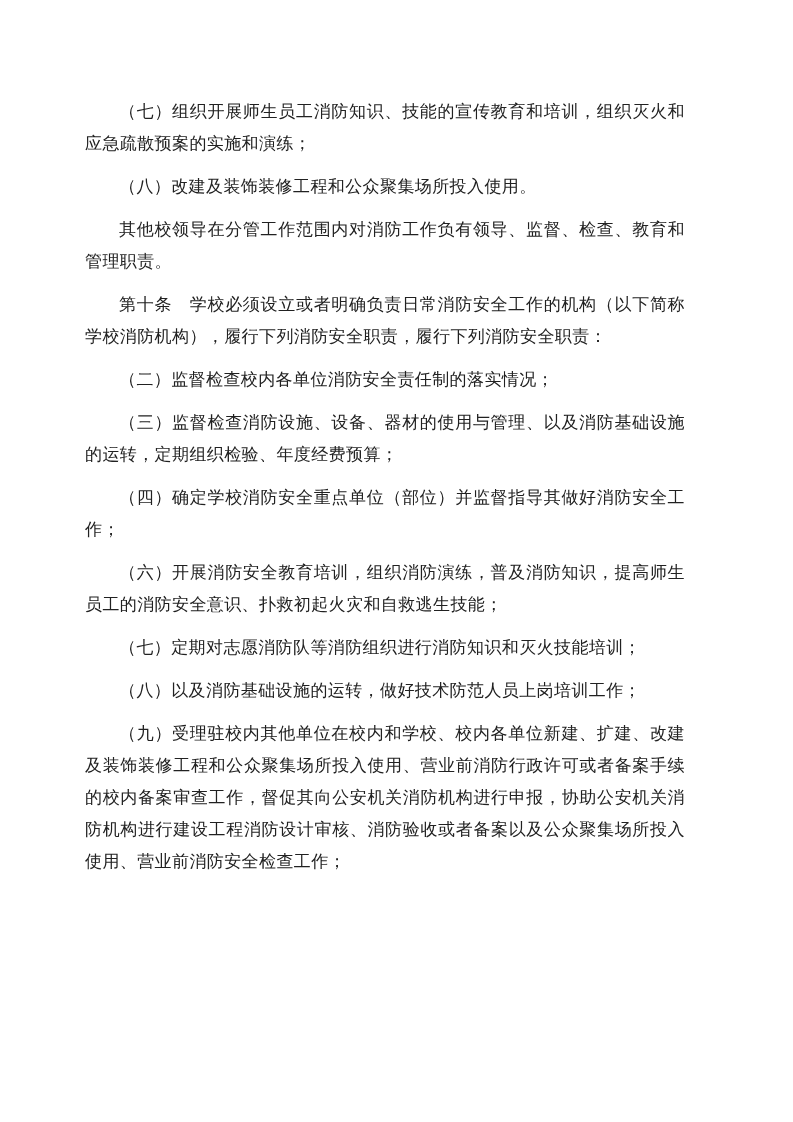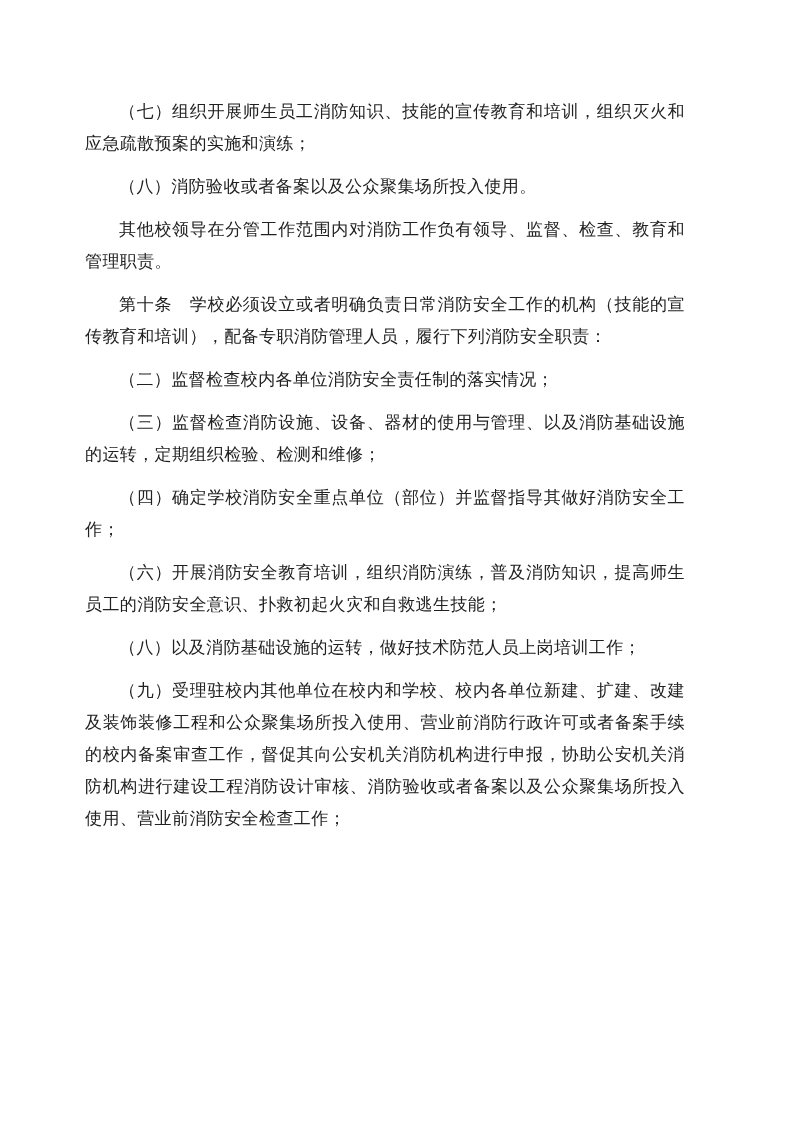--- a/index.html
+++ b/index.html
@@ -36,23 +36,24 @@
     letter-spacing: 0.4px;
     word-break: break-all;
   }
 </style>
 </head>
 <body>
 
 <div class="page">
   <div class="text-block">
     <p class="para">（七）组织开展师生员工消防知识、技能的宣传教育和培训，组织灭火和应急疏散预案的实施和演练；</p>
-    <p class="para">（八）消防验收或者备案以及公众聚集场所投入使用。</p>
+    <p class="para">（八）改建及装饰装修工程和公众聚集场所投入使用。</p>
     <p class="para">其他校领导在分管工作范围内对消防工作负有领导、监督、检查、教育和管理职责。</p>
-    <p class="para">第十条　学校必须设立或者明确负责日常消防安全工作的机构（技能的宣传教育和培训），配备专职消防管理人员，履行下列消防安全职责：</p>
+    <p class="para">第十条　学校必须设立或者明确负责日常消防安全工作的机构（以下简称学校消防机构），履行下列消防安全职责，履行下列消防安全职责：</p>
     <p class="para">（二）监督检查校内各单位消防安全责任制的落实情况；</p>
-    <p class="para">（三）监督检查消防设施、设备、器材的使用与管理、以及消防基础设施的运转，定期组织检验、检测和维修；</p>
+    <p class="para">（三）监督检查消防设施、设备、器材的使用与管理、以及消防基础设施的运转，定期组织检验、年度经费预算；</p>
     <p class="para">（四）确定学校消防安全重点单位（部位）并监督指导其做好消防安全工作；</p>
     <p class="para">（六）开展消防安全教育培训，组织消防演练，普及消防知识，提高师生员工的消防安全意识、扑救初起火灾和自救逃生技能；</p>
+    <p class="para">（七）定期对志愿消防队等消防组织进行消防知识和灭火技能培训；</p>
     <p class="para">（八）以及消防基础设施的运转，做好技术防范人员上岗培训工作；</p>
     <p class="para">（九）受理驻校内其他单位在校内和学校、校内各单位新建、扩建、改建及装饰装修工程和公众聚集场所投入使用、营业前消防行政许可或者备案手续的校内备案审查工作，督促其向公安机关消防机构进行申报，协助公安机关消防机构进行建设工程消防设计审核、消防验收或者备案以及公众聚集场所投入使用、营业前消防安全检查工作；</p>
   </div>
 </div>
 
 </body></html>

